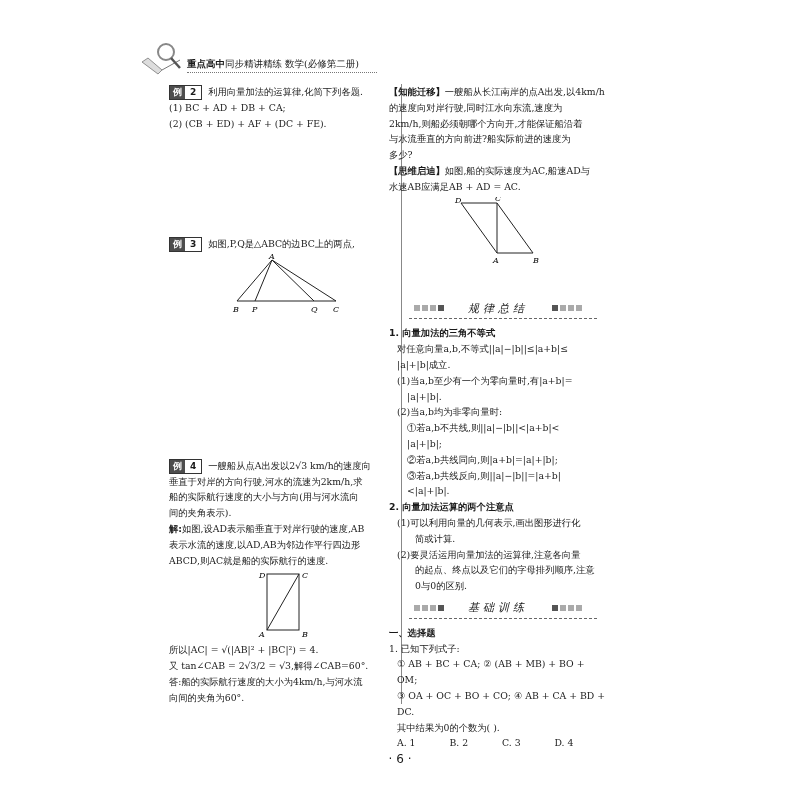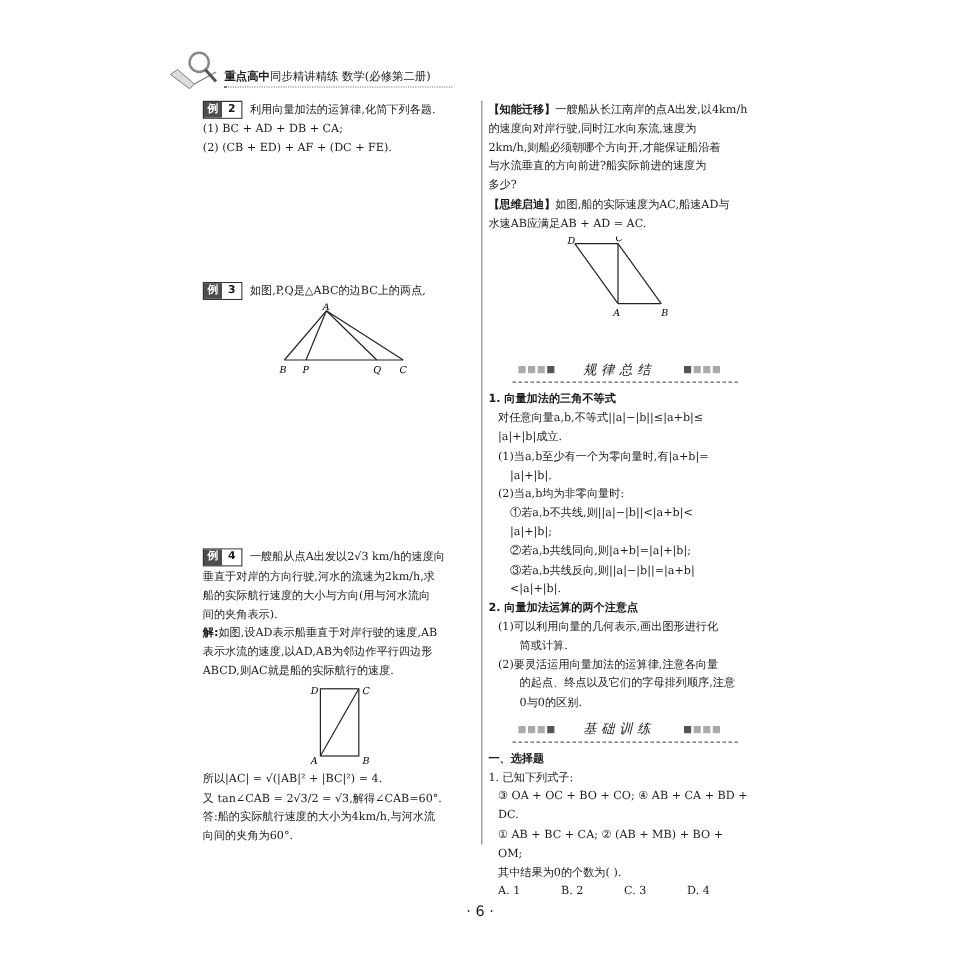--- a/index.html
+++ b/index.html
@@ -6,21 +6,21 @@
   body { width:800px; height:800px; position:relative; overflow:hidden;
          font-family:"DejaVu Serif", serif; color:#1a1a1a; }
   .header { position:absolute; left:140px; top:40px; width:250px; height:40px; }
   .logo { position:absolute; left:0; top:0; width:45px; height:38px; }
   .header-title { position:absolute; left:47px; top:18px; font-size:9.5px; white-space:nowrap; }
   .header-title b { font-family:"DejaVu Sans", sans-serif; font-weight:bold; }
   .header-rule { position:absolute; left:47px; top:32px; width:190px; border-bottom:1px dotted #777; }
   .col-divider { position:absolute; left:401px; top:84px; height:620px; border-left:1px solid #888; }
   .col { position:absolute; font-size:9.3px; line-height:15.8px; }
   .col-left { left:169px; top:84px; width:225px; }
-  .col-right { left:407px; top:84px; width:218px; }
+  .col-right { left:389px; top:84px; width:218px; }
   .example-badge { display:inline-flex; border:1px solid #333; height:13px; vertical-align:middle; margin-right:6px; font-size:9px; line-height:13px; }
   .badge-label { background:#4d4d4d; color:#fff; padding:0 3px; font-weight:bold; }
   .badge-num { background:#fff; padding:0 5px; font-weight:bold; font-family:"DejaVu Sans", sans-serif; }
   .para { margin:0; }
   .indent1 { padding-left:8px; }
   .indent2 { padding-left:18px; }
   .indent3 { padding-left:26px; }
   .bold { font-weight:bold; font-family:"DejaVu Sans", sans-serif; }
   .fig { position:relative; margin:2px auto; }
   .section-banner { display:flex; align-items:center; justify-content:center; gap:24px; margin:6px 0 2px; }
@@ -183,22 +183,22 @@
         <span></span>
         <span></span>
         <span></span>
       </div>
   </div>
   <div class="banner-rule"></div>
 
   <div>
     <p class="para bold">一、选择题</p>
     <p class="para">1. 已知下列式子:</p>
+    <p class="para indent1">① AB + BC + CA; ② (AB + MB) + BO + OM;</p>
     <p class="para indent1">③ OA + OC + BO + CO; ④ AB + CA + BD + DC.</p>
-    <p class="para indent1">① AB + BC + CA; ② (AB + MB) + BO + OM;</p>
     <p class="para indent1">其中结果为0的个数为(    ).</p>
     <div class="options">
       <span>A. 1</span>
       <span>B. 2</span>
       <span>C. 3</span>
       <span>D. 4</span>
     </div>
   </div>
 </div>
 

